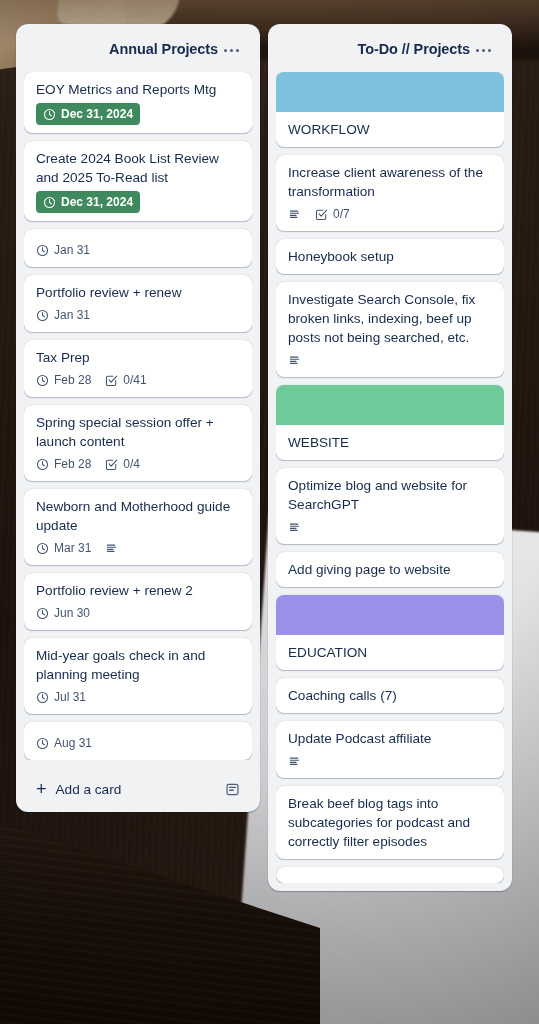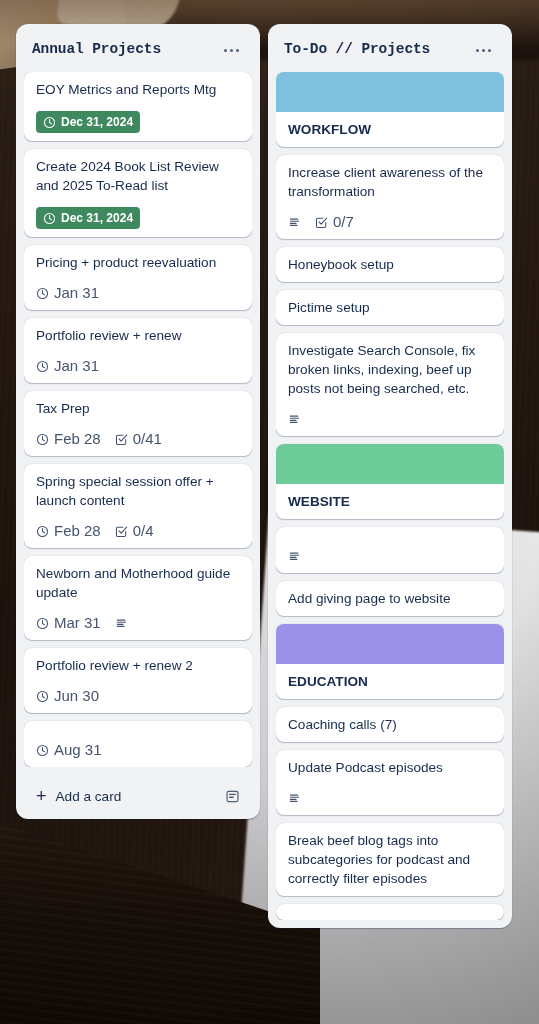--- a/index.html
+++ b/index.html
@@ -143,23 +143,22 @@
     max-height: 1000px;
     box-shadow: 0 1px 1px rgba(9,30,66,0.25), 0 0 1px rgba(9,30,66,0.31);
   }
   .list-scroll {
     overflow: hidden;
   }
 
   .list-header {
     display: flex;
     align-items: center;
-    justify-content: space-between;
+    justify-content: flex-end;
     padding: 6px 8px 10px 8px;
-    font-family: Liberation Mono, monospace;
   }
   .list-title {
     font-size: 14.5px;
     font-weight: bold;
     color: #172b4d;
     letter-spacing: -0.1px;
     line-height: 1.2;
   }
   .list-menu {
     width: 26px; height: 24px;
@@ -199,42 +198,42 @@
 
   .card-cover {
     height: 40px;
     width: 100%;
     display: block;
   }
 
   .card-body {
     padding: 8px 12px 8px 12px;
   }
-  .card-body.has-cover { padding-top: 8px; font-weight: bold; }
+  .card-body.has-cover { padding-top: 8px; }
 
   .card-title {
     font-size: 13.6px;
     line-height: 19px;
     color: #172b4d;
     word-wrap: break-word;
   }
 
   .badges {
     display: flex;
     align-items: center;
     gap: 14px;
-    margin-top: 12px;
+    margin-top: 4px;
     flex-wrap: wrap;
   }
 
   .badge {
     display: inline-flex;
     align-items: center;
     gap: 5px;
-    font-size: 15px;
+    font-size: 12px;
     color: #44546f;
     line-height: 16px;
     height: 18px;
   }
   .badge svg { display: block; flex: 0 0 auto; }
 
   .badge.due-green {
     background: #3e8a5e;
     color: #ffffff;
     padding: 3px 7px;
@@ -335,21 +334,20 @@
                       <path d="M8 4.4 V8 L10.4 9.5" stroke="#ffffff" stroke-width="1.3" stroke-linecap="round" stroke-linejoin="round" fill="none"></path>
                     </svg>
                   </span>
                   <span>Dec 31, 2024</span>
                 </span>
               </div>
             </div>
           </div>
           <div class="card">
             <div class="card-body">
-              <div class="card-title">Pricing + product reevaluation</div>
               <div class="badges">
                 <span class="badge">
                   <span style="display: flex;">
                     <svg width="13" height="13" viewBox="0 0 16 16" fill="none">
                       <circle cx="8" cy="8" r="6.2" stroke="#44546f" stroke-width="1.3" fill="none"></circle>
                       <path d="M8 4.4 V8 L10.4 9.5" stroke="#44546f" stroke-width="1.3" stroke-linecap="round" stroke-linejoin="round" fill="none"></path>
                     </svg>
                   </span>
                   <span>Jan 31</span>
                 </span>
@@ -453,20 +451,36 @@
               <div class="card-title">Portfolio review + renew 2</div>
               <div class="badges">
                 <span class="badge">
                   <span style="display: flex;">
                     <svg width="13" height="13" viewBox="0 0 16 16" fill="none">
                       <circle cx="8" cy="8" r="6.2" stroke="#44546f" stroke-width="1.3" fill="none"></circle>
                       <path d="M8 4.4 V8 L10.4 9.5" stroke="#44546f" stroke-width="1.3" stroke-linecap="round" stroke-linejoin="round" fill="none"></path>
                     </svg>
                   </span>
                   <span>Jun 30</span>
+                </span>
+              </div>
+            </div>
+          </div>
+          <div class="card">
+            <div class="card-body">
+              <div class="card-title">Mid-year goals check in and planning meeting</div>
+              <div class="badges">
+                <span class="badge">
+                  <span style="display: flex;">
+                    <svg width="13" height="13" viewBox="0 0 16 16" fill="none">
+                      <circle cx="8" cy="8" r="6.2" stroke="#44546f" stroke-width="1.3" fill="none"></circle>
+                      <path d="M8 4.4 V8 L10.4 9.5" stroke="#44546f" stroke-width="1.3" stroke-linecap="round" stroke-linejoin="round" fill="none"></path>
+                    </svg>
+                  </span>
+                  <span>Jul 31</span>
                 </span>
               </div>
             </div>
           </div>
           <div class="card">
             <div class="card-body">
               <div class="badges">
                 <span class="badge">
                   <span style="display: flex;">
                     <svg width="13" height="13" viewBox="0 0 16 16" fill="none">
@@ -542,25 +556,20 @@
               </div>
             </div>
           </div>
           <div class="card">
             <div class="card-body">
               <div class="card-title">Honeybook setup</div>
             </div>
           </div>
           <div class="card">
             <div class="card-body">
-              <div class="card-title">Pictime setup</div>
-            </div>
-          </div>
-          <div class="card">
-            <div class="card-body">
               <div class="card-title">Investigate Search Console, fix broken links, indexing, beef up posts not being searched, etc.</div>
               <div class="badges">
                 <span class="badge">
                   <span style="display: flex;">
                     <svg width="13" height="13" viewBox="0 0 16 16" fill="none">
                       <rect x="2.2" y="3.2" width="10.6" height="1.5" rx="0.6" fill="#44546f"></rect>
                       <rect x="2.2" y="5.7" width="11.6" height="1.5" rx="0.6" fill="#44546f"></rect>
                       <rect x="2.2" y="8.2" width="8.4" height="1.5" rx="0.6" fill="#44546f"></rect>
                       <rect x="2.2" y="10.7" width="9.6" height="1.5" rx="0.6" fill="#44546f"></rect>
                     </svg>
@@ -570,20 +579,21 @@
             </div>
           </div>
           <div class="card">
             <div class="card-cover" style="background-color: rgb(109, 203, 154);"></div>
             <div class="card-body has-cover">
               <div class="card-title">WEBSITE</div>
             </div>
           </div>
           <div class="card">
             <div class="card-body">
+              <div class="card-title">Optimize blog and website for SearchGPT</div>
               <div class="badges">
                 <span class="badge">
                   <span style="display: flex;">
                     <svg width="13" height="13" viewBox="0 0 16 16" fill="none">
                       <rect x="2.2" y="3.2" width="10.6" height="1.5" rx="0.6" fill="#44546f"></rect>
                       <rect x="2.2" y="5.7" width="11.6" height="1.5" rx="0.6" fill="#44546f"></rect>
                       <rect x="2.2" y="8.2" width="8.4" height="1.5" rx="0.6" fill="#44546f"></rect>
                       <rect x="2.2" y="10.7" width="9.6" height="1.5" rx="0.6" fill="#44546f"></rect>
                     </svg>
                   </span>
@@ -602,21 +612,21 @@
               <div class="card-title">EDUCATION</div>
             </div>
           </div>
           <div class="card">
             <div class="card-body">
               <div class="card-title">Coaching calls (7)</div>
             </div>
           </div>
           <div class="card">
             <div class="card-body">
-              <div class="card-title">Update Podcast episodes</div>
+              <div class="card-title">Update Podcast affiliate</div>
               <div class="badges">
                 <span class="badge">
                   <span style="display: flex;">
                     <svg width="13" height="13" viewBox="0 0 16 16" fill="none">
                       <rect x="2.2" y="3.2" width="10.6" height="1.5" rx="0.6" fill="#44546f"></rect>
                       <rect x="2.2" y="5.7" width="11.6" height="1.5" rx="0.6" fill="#44546f"></rect>
                       <rect x="2.2" y="8.2" width="8.4" height="1.5" rx="0.6" fill="#44546f"></rect>
                       <rect x="2.2" y="10.7" width="9.6" height="1.5" rx="0.6" fill="#44546f"></rect>
                     </svg>
                   </span>

